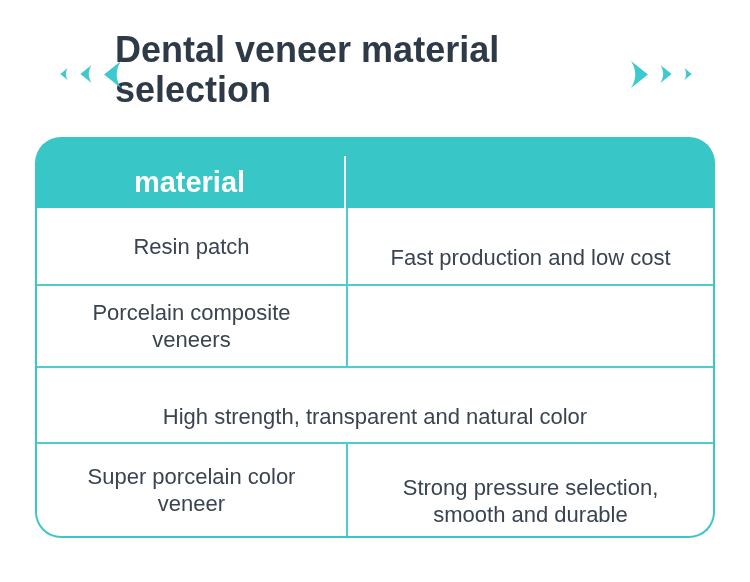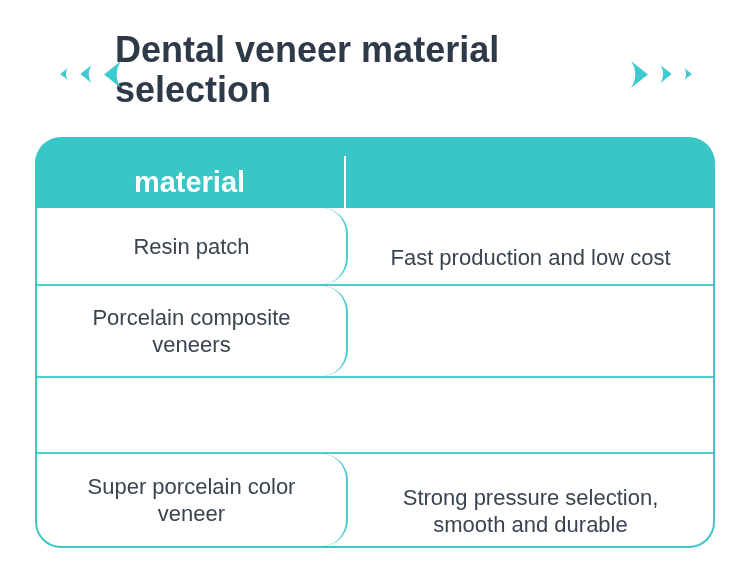--- a/index.html
+++ b/index.html
@@ -90,34 +90,33 @@
   .trow:last-child { border-bottom: none; }
   .trow .cell {
     display: flex;
     align-items: center;
     justify-content: center;
     text-align: center;
     font-size: 22px;
     line-height: 27px;
     color: #3a4450;
     box-sizing: border-box;
-    border-radius: 26px;
   }
   .cell.col1 {
     width: 311px;
     border-right: 2px solid #4fcdce;
     padding: 0 21px;
   }
   .cell.col2 {
     flex: 1;
     padding: 0 26px;
     margin-top: 22px;
   }
   .row-1 { height: 78px; }
-  .row-2 { height: 92px; }
+  .row-2 { height: 82px; }
   .row-3 { height: 76px; }
   .row-4 { height: 92px; }
 </style>
 </head>
 <body>
 
 <div class="page">
 
   <h1 class="page-title">Dental veneer material selection</h1>
 
@@ -151,20 +150,21 @@
     </div>
     <div class="tbody">
       <div class="trow row-1">
         <div class="cell col1">Resin patch</div>
         <div class="cell col2">Fast production and low cost</div>
       </div>
       <div class="trow row-2">
         <div class="cell col1">Porcelain composite veneers</div>
       </div>
       <div class="trow row-3">
+        <div class="cell col2">High strength, transparent and natural color</div>
       </div>
       <div class="trow row-4">
         <div class="cell col1">Super porcelain color veneer</div>
         <div class="cell col2">Strong pressure selection, smooth and durable</div>
       </div>
     </div>
   </div>
 
 </div>
 

